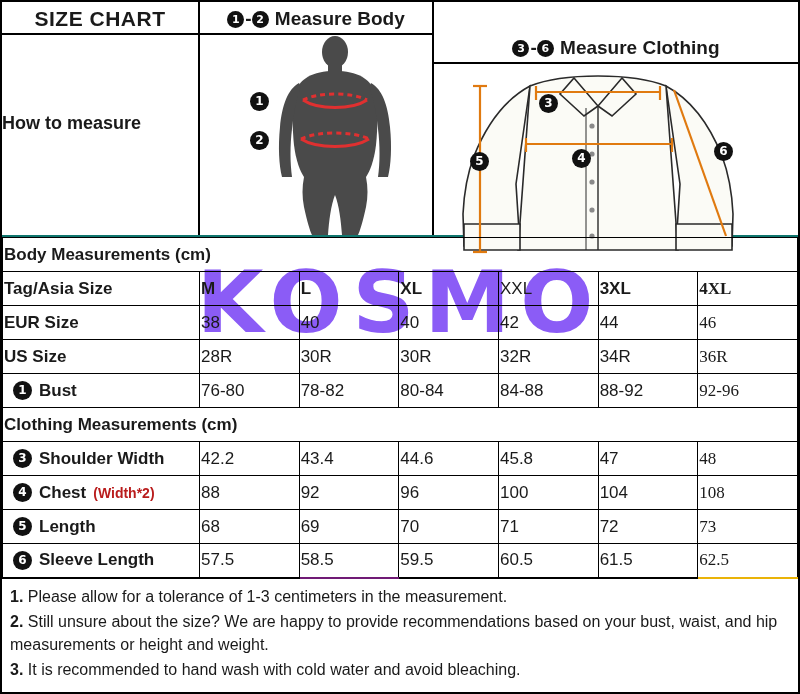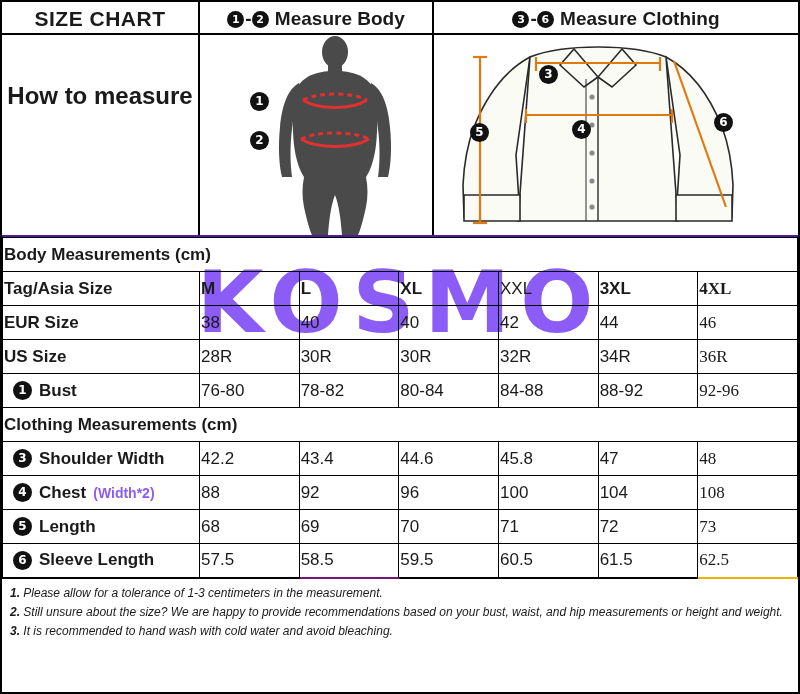--- a/index.html
+++ b/index.html
@@ -18,37 +18,38 @@
     box-sizing: border-box;
     border: 2px solid #000;
     background: #fff;
     overflow: hidden;
   }
 
   
   .top {
     display: flex;
     height: 235px;
-    border-bottom: 2px solid #4c1d95;
+    border-bottom: 2px solid #0f766e;
     box-sizing: border-box;
   }
   .top-col {
     position: relative;
     box-sizing: border-box;
   }
   .col-how {
     width: 198px;
     border-right: 2px solid #000;
   }
   .col-body {
     width: 234px;
     border-right: 2px solid #000;
   }
   .col-cloth {
     flex: 1;
+    margin-top: 29px;
   }
   .col-head {
     height: 33px;
     line-height: 33px;
     text-align: center;
     font-weight: bold;
     font-size: 19px;
     border-bottom: 2px solid #000;
     box-sizing: border-box;
     white-space: nowrap;
@@ -56,23 +57,22 @@
   .col-head .badge-inline {
     vertical-align: middle;
     margin-right: 1px;
   }
   .size-chart-title {
     font-size: 21px;
     letter-spacing: .5px;
   }
   .how-label {
     font-weight: bold;
-    font-size: 24px;
-    text-align: center;
-    margin-top: 47px;
+    font-size: 18px;
+    margin-top: 78px;
   }
 
   .badge {
     display: inline-block;
     width: 19px;
     height: 19px;
     line-height: 19px;
     border-radius: 50%;
     background: #111;
     color: #fff;
@@ -133,31 +133,30 @@
   td.last {
     border-right: none;
     font-family: Liberation Serif, serif;
   }
   .lbl-flex {
     display: flex;
     align-items: center;
     gap: 7px;
   }
   .sub {
-    color: #8b5cf6;
+    color: #b91c1c;
     font-size: 14px;
     font-weight: bold;
   }
 
   
   .notes {
     padding: 6px 8px 0 8px;
-    font-size: 12px;
+    font-size: 16px;
     line-height: 1.45;
-    font-style: italic;
   }
   .notes p {
     margin: 0 0 2px 0;
   }
   .notes b {
     font-weight: bold;
   }
 
   
   .watermark {

